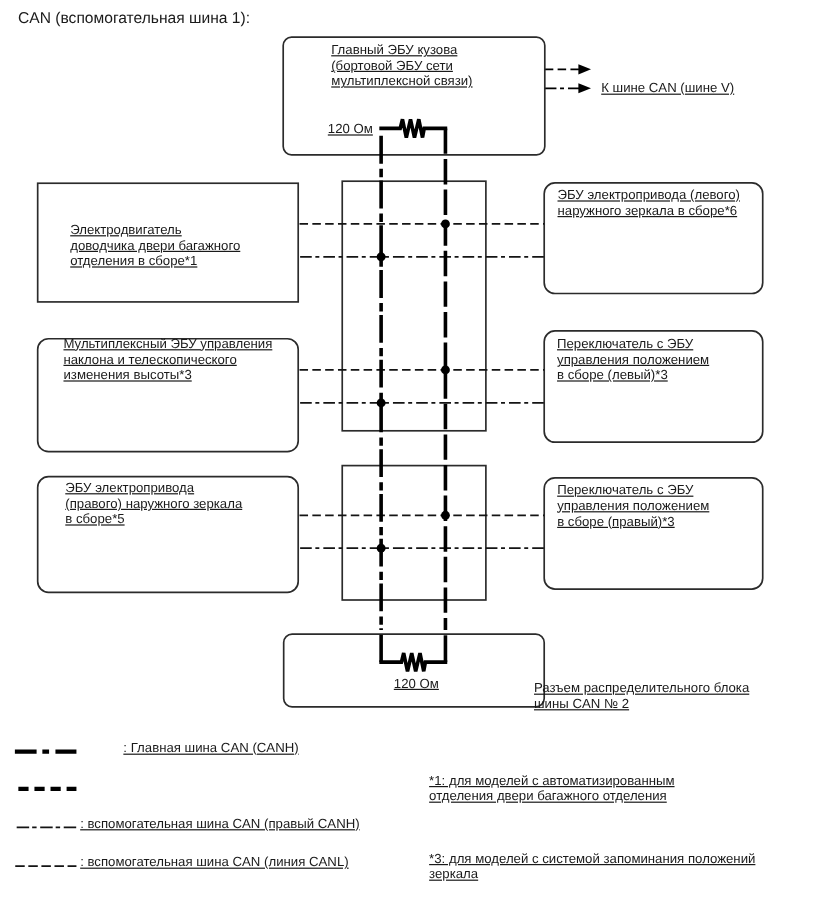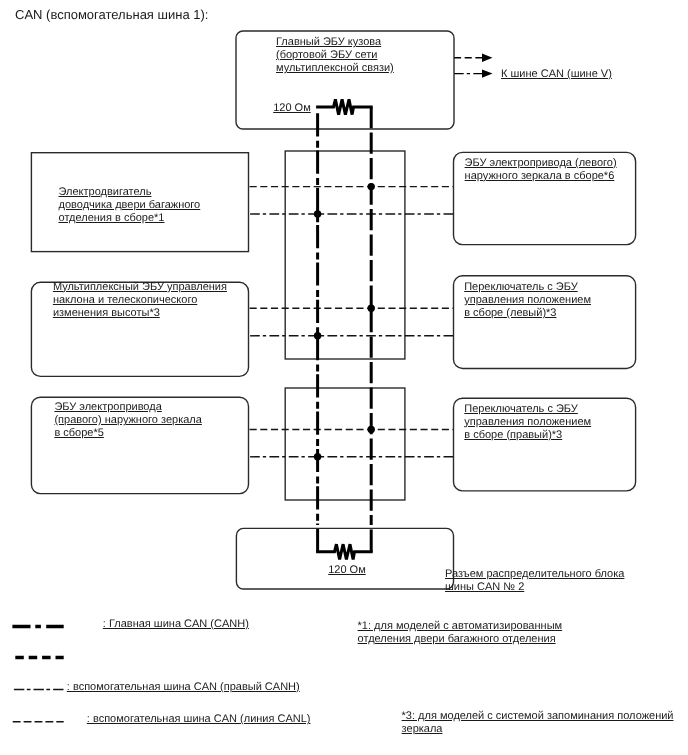--- a/index.html
+++ b/index.html
@@ -70,16 +70,16 @@
 <div class="tx" style="left:58.5px;top:157.2px;margin-top:29px;"><div>Электродвигатель</div><div>доводчика двери багажного</div><div>отделения в сборе*1</div></div>
 <div class="tx" style="left:52.9px;top:280.6px;"><div>Мультиплексный ЭБУ управления</div><div>наклона и телескопического</div><div>изменения высоты*3</div></div>
 <div class="tx" style="left:54.4px;top:401.0px;"><div>ЭБУ электропривода</div><div>(правого) наружного зеркала</div><div>в сборе*5</div></div>
 <div class="tx" style="left:464.6px;top:156.9px;"><div>ЭБУ электропривода (левого)</div><div>наружного зеркала в сборе*6</div></div>
 <div class="tx" style="left:464.2px;top:281.2px;"><div>Переключатель с ЭБУ</div><div>управления положением</div><div>в сборе (левый)*3</div></div>
 <div class="tx" style="left:464.3px;top:402.5px;"><div>Переключатель с ЭБУ</div><div>управления положением</div><div>в сборе (правый)*3</div></div>
 <div class="tx" style="left:328.2px;top:564.3px;">120 Ом</div>
 <div class="tx" style="left:445px;top:568.0px;"><div>Разъем распределительного блока</div><div>шины CAN № 2</div></div>
 <div class="tx" style="left:66.8px;top:617.9px;margin-left:36px;">: Главная шина CAN (CANH)</div>
 <div class="tx" style="left:66.8px;top:680.9px;">: вспомогательная шина CAN (правый CANH)</div>
-<div class="tx" style="left:66.8px;top:713.3px;margin-left:20px;">: вспомогательная шина CAN (линия CANL)</div>
-<div class="tx" style="left:357.6px;top:620px;"><div>*1: для моделей с автоматизированным</div><div>отделения двери багажного отделения</div></div>
-<div class="tx" style="left:357.6px;top:710.3px;margin-left:44px;"><div>*3: для моделей с системой запоминания положений</div><div>зеркала</div></div>
+<div class="tx" style="left:66.8px;top:713.3px;">: вспомогательная шина CAN (линия CANL)</div>
+<div class="tx" style="left:357.6px;top:645.0px;"><div>*1: для моделей с автоматизированным</div><div>отделения двери багажного отделения</div></div>
+<div class="tx" style="left:357.6px;top:710.3px;"><div>*3: для моделей с системой запоминания положений</div><div>зеркала</div></div>
 </div>
 
 </body></html>

